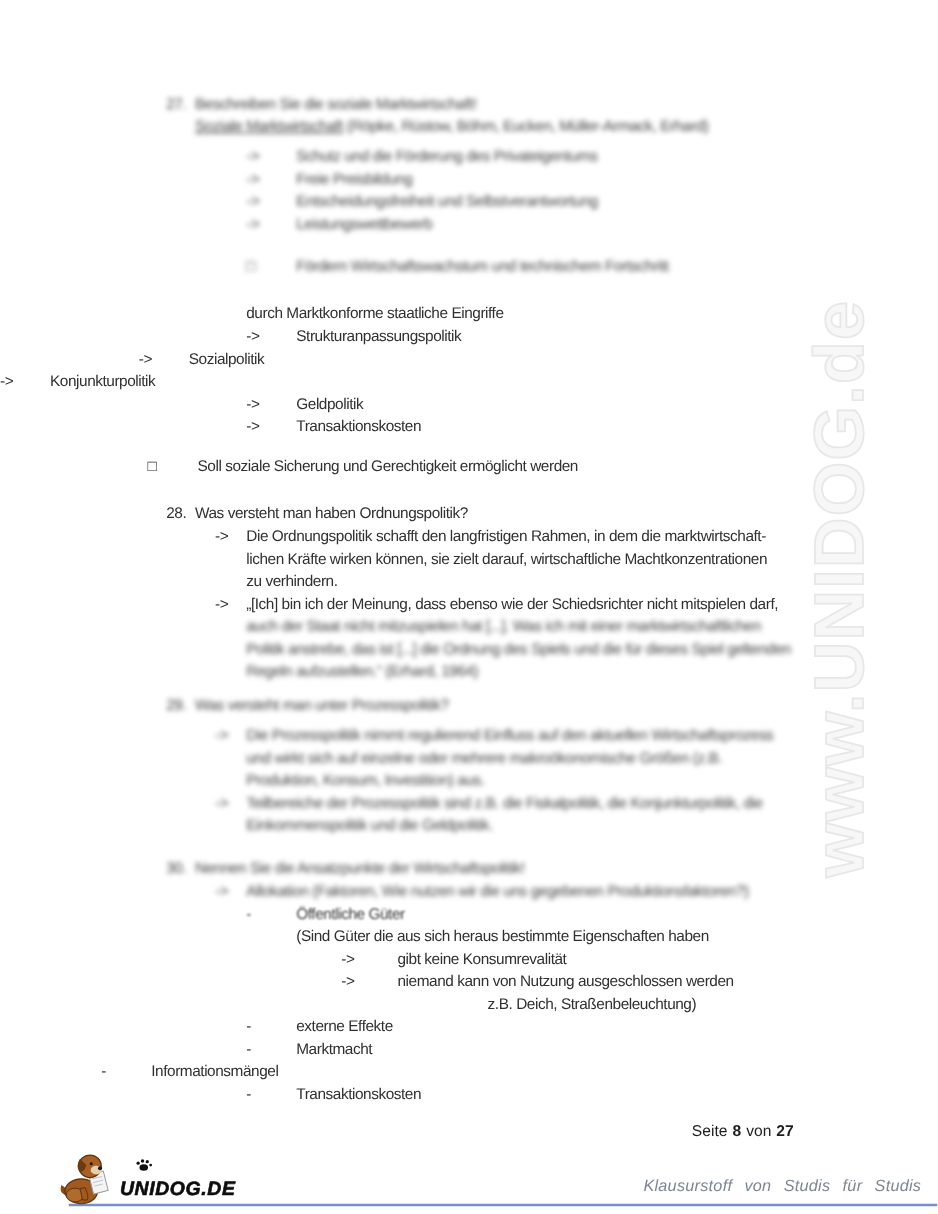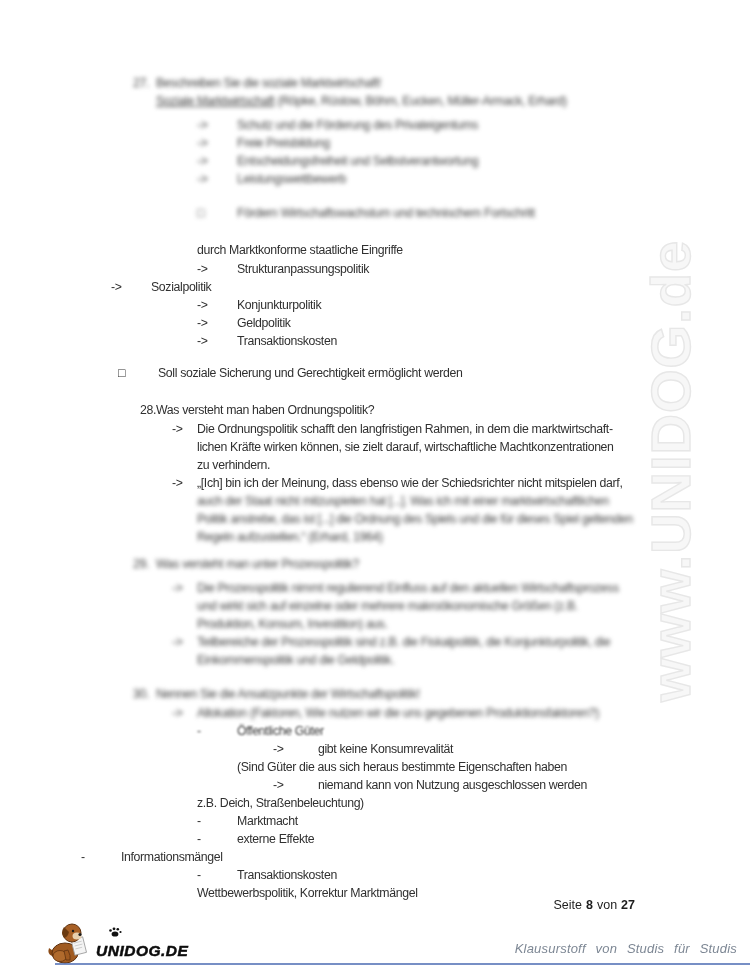--- a/index.html
+++ b/index.html
@@ -53,50 +53,49 @@
     <div class="row b2" style="padding-left: 133px; margin-top: 74px;"><span class="num" style="width: 23px;">27.</span><span>Beschreiben Sie die soziale Marktwirtschaft!</span></div>
     <div class="row b2" style="padding-left: 156px; margin-top: 0px;"><span class="u">Soziale Marktwirtschaft</span><span> (Röpke, Rüstow, Böhm, Eucken, Müller-Armack, Erhard)</span></div>
     <div class="row b2" style="padding-left: 197px; margin-top: 6px;"><span class="glyph" style="width: 40px;">-&gt;</span><span>Schutz und die Förderung des Privateigentums</span></div>
     <div class="row b2" style="padding-left: 197px; margin-top: 0px;"><span class="glyph" style="width: 40px;">-&gt;</span><span>Freie Preisbildung</span></div>
     <div class="row b2" style="padding-left: 197px; margin-top: 0px;"><span class="glyph" style="width: 40px;">-&gt;</span><span>Entscheidungsfreiheit und Selbstverantwortung</span></div>
     <div class="row b2" style="padding-left: 197px; margin-top: 0px;"><span class="glyph" style="width: 40px;">-&gt;</span><span>Leistungswettbewerb</span></div>
     <div class="row b2" style="padding-left: 197px; margin-top: 16px;"><span class="glyph" style="width: 40px;">□</span><span>Fördern Wirtschaftswachstum und technischem Fortschritt</span></div>
     <div class="row" style="padding-left: 197px; margin-top: 19px;"><span>durch Marktkonforme staatliche Eingriffe</span></div>
     <div class="row" style="padding-left: 197px; margin-top: 1px;"><span class="glyph" style="width: 40px;">-&gt;</span><span>Strukturanpassungspolitik</span></div>
     <div class="row" style="padding-left: 111px; margin-top: 0px;"><span class="glyph" style="width: 40px;">-&gt;</span><span>Sozialpolitik</span></div>
-    <div class="row" style="padding-left: 197px; margin-top: 0px;"><span class="glyph" style="width: 40px;">-&gt;</span><span>Konjunkturpolitik</span></div>
+    <div class="row" style="margin-top: 0px;"><span class="glyph" style="width: 40px;">-&gt;</span><span>Konjunkturpolitik</span></div>
     <div class="row" style="padding-left: 197px; margin-top: 0px;"><span class="glyph" style="width: 40px;">-&gt;</span><span>Geldpolitik</span></div>
     <div class="row" style="padding-left: 197px; margin-top: 0px;"><span class="glyph" style="width: 40px;">-&gt;</span><span>Transaktionskosten</span></div>
     <div class="row" style="padding-left: 118px; margin-top: 14px;"><span class="glyph" style="width: 40px;">□</span><span>Soll soziale Sicherung und Gerechtigkeit ermöglicht werden</span></div>
-    <div class="row" style="padding-left: 133px; margin-top: 19px;"><span class="num" style="width: 23px; text-align: right;">28.</span><span>Was versteht man haben Ordnungspolitik?</span></div>
+    <div class="row" style="padding-left: 133px; margin-top: 19px;"><span class="num" style="width: 23px;">28.</span><span>Was versteht man haben Ordnungspolitik?</span></div>
     <div class="row" style="padding-left: 172px; margin-top: 1px;"><span class="glyph" style="width: 25px;">-&gt;</span><span>Die Ordnungspolitik schafft den langfristigen Rahmen, in dem die marktwirtschaft-</span></div>
     <div class="row" style="padding-left: 197px; margin-top: 0px;"><span>lichen Kräfte wirken können, sie zielt darauf, wirtschaftliche Machtkonzentrationen</span></div>
     <div class="row" style="padding-left: 197px; margin-top: 0px;"><span>zu verhindern.</span></div>
     <div class="row" style="padding-left: 172px; margin-top: 0px;"><span class="glyph" style="width: 25px;">-&gt;</span><span>„[Ich] bin ich der Meinung, dass ebenso wie der Schiedsrichter nicht mitspielen darf,</span></div>
     <div class="row b2" style="padding-left: 197px; margin-top: 0px;"><span>auch der Staat nicht mitzuspielen hat [...]. Was ich mit einer marktwirtschaftlichen</span></div>
     <div class="row b2" style="padding-left: 197px; margin-top: 0px;"><span>Politik anstrebe, das ist [...] die Ordnung des Spiels und die für dieses Spiel geltenden</span></div>
     <div class="row b2" style="padding-left: 197px; margin-top: 0px;"><span>Regeln aufzustellen.“ (Erhard, 1964)</span></div>
     <div class="row b2" style="padding-left: 133px; margin-top: 9px;"><span class="num" style="width: 23px;">29.</span><span>Was versteht man unter Prozesspolitik?</span></div>
     <div class="row b2" style="padding-left: 172px; margin-top: 6px;"><span class="glyph" style="width: 25px;">-&gt;</span><span>Die Prozesspolitik nimmt regulierend Einfluss auf den aktuellen Wirtschaftsprozess</span></div>
     <div class="row b2" style="padding-left: 197px; margin-top: 0px;"><span>und wirkt sich auf einzelne oder mehrere makroökonomische Größen (z.B.</span></div>
     <div class="row b2" style="padding-left: 197px; margin-top: 0px;"><span>Produktion, Konsum, Investition) aus.</span></div>
     <div class="row b2" style="padding-left: 172px; margin-top: 0px;"><span class="glyph" style="width: 25px;">-&gt;</span><span>Teilbereiche der Prozesspolitik sind z.B. die Fiskalpolitik, die Konjunkturpolitik, die</span></div>
     <div class="row b2" style="padding-left: 197px; margin-top: 0px;"><span>Einkommenspolitik und die Geldpolitik.</span></div>
     <div class="row b2" style="padding-left: 133px; margin-top: 16px;"><span class="num" style="width: 23px;">30.</span><span>Nennen Sie die Ansatzpunkte der Wirtschaftspolitik!</span></div>
     <div class="row b2" style="padding-left: 172px; margin-top: 1px;"><span class="glyph" style="width: 25px;">-&gt;</span><span>Allokation (Faktoren, Wie nutzen wir die uns gegebenen Produktionsfaktoren?)</span></div>
     <div class="row b1" style="padding-left: 197px; margin-top: 0px;"><span class="glyph" style="width: 40px;">-</span><span>Öffentliche Güter</span></div>
+    <div class="row" style="padding-left: 237px; margin-top: 0px;"><span>(Sind Güter die aus sich heraus bestimmte Eigenschaften haben</span></div>
     <div class="row" style="padding-left: 273px; margin-top: 0px;"><span class="glyph" style="width: 45px;">-&gt;</span><span>gibt keine Konsumrevalität</span></div>
-    <div class="row" style="padding-left: 237px; margin-top: 0px;"><span>(Sind Güter die aus sich heraus bestimmte Eigenschaften haben</span></div>
     <div class="row" style="padding-left: 273px; margin-top: 0px;"><span class="glyph" style="width: 45px;">-&gt;</span><span>niemand kann von Nutzung ausgeschlossen werden</span></div>
-    <div class="row" style="padding-left: 197px; margin-top: 0px;"><span>z.B. Deich, Straßenbeleuchtung)</span></div>
+    <div class="row" style="padding-left: 197px; margin-top: 0px; text-align: center;"><span>z.B. Deich, Straßenbeleuchtung)</span></div>
+    <div class="row" style="padding-left: 197px; margin-top: 0px;"><span class="glyph" style="width: 40px;">-</span><span>externe Effekte</span></div>
     <div class="row" style="padding-left: 197px; margin-top: 0px;"><span class="glyph" style="width: 40px;">-</span><span>Marktmacht</span></div>
-    <div class="row" style="padding-left: 197px; margin-top: 0px;"><span class="glyph" style="width: 40px;">-</span><span>externe Effekte</span></div>
     <div class="row" style="padding-left: 81px; margin-top: 0px;"><span class="glyph" style="width: 40px;">-</span><span>Informationsmängel</span></div>
     <div class="row" style="padding-left: 197px; margin-top: 0px;"><span class="glyph" style="width: 40px;">-</span><span>Transaktionskosten</span></div>
-    <div class="row" style="padding-left: 197px; margin-top: 0px;"><span>Wettbewerbspolitik, Korrektur Marktmängel</span></div>
   </div>
 
 <div id="page-indicator"><span>Seite</span><span class="bold">8</span><span>von</span><span class="bold">27</span></div>
 
 <svg id="footer-logo" width="160" height="46" viewBox="0 0 160 46">
   <g>
 
     <path d="M6 36 q-5 -2 -3 -8 q4 2 6 6 z" fill="#8a4a16"></path>
 
     <ellipse cx="19" cy="33" rx="13" ry="10" fill="#a05a20" stroke="#5f3210" stroke-width="1"></ellipse>

